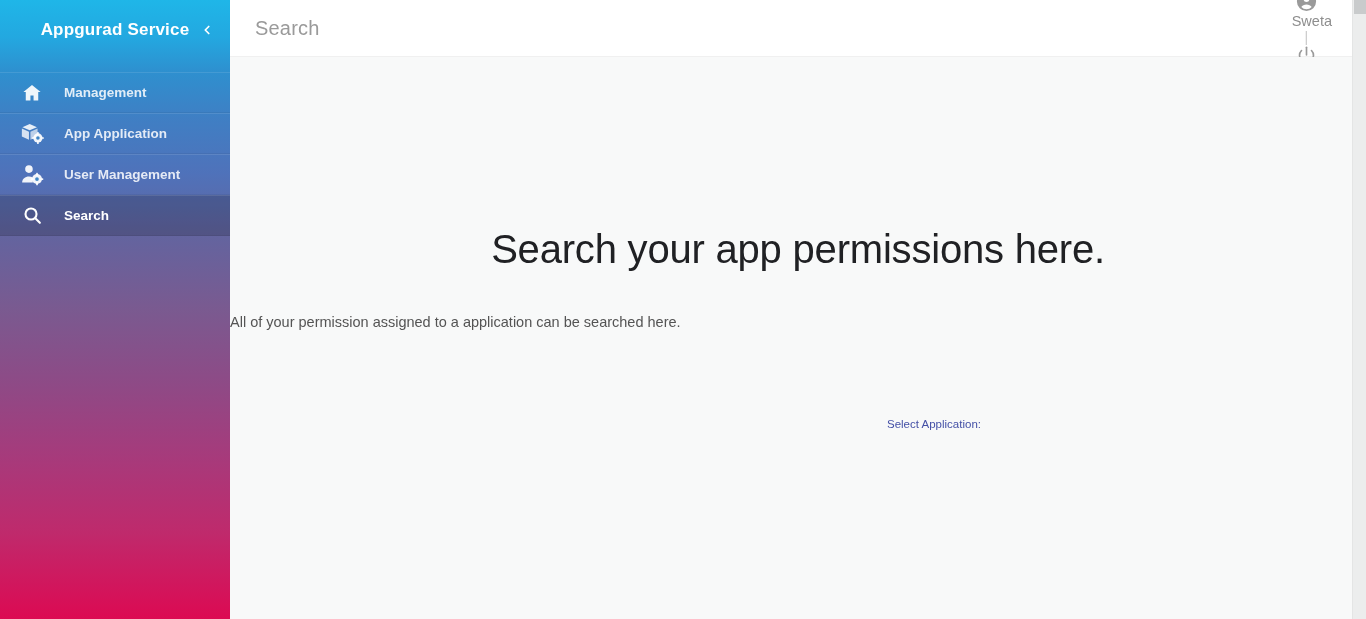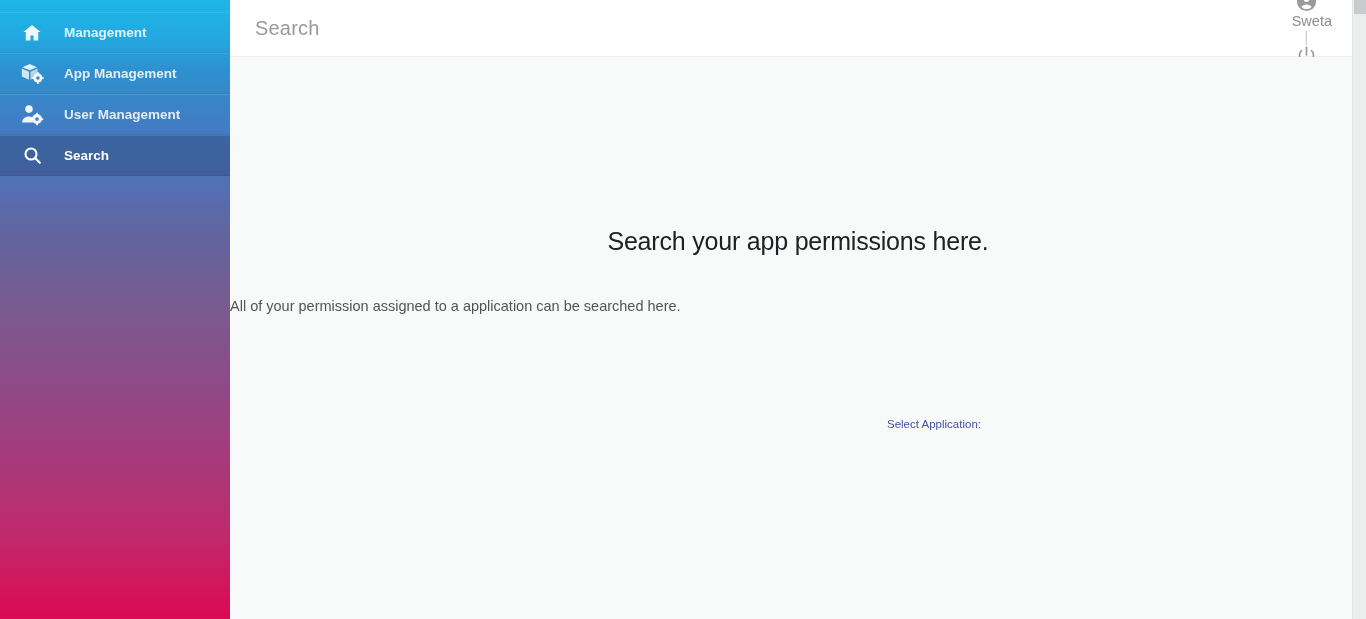--- a/index.html
+++ b/index.html
@@ -133,21 +133,21 @@
   .power-icon { color: #9a9a9a; display: flex; align-items: center; cursor: pointer; }
 
   .content {
     flex: 1 1 auto;
     position: relative;
     background: #f8f9f9;
     padding-top: 0;
   }
   .hero-heading {
     text-align: center;
-    font-size: 25px;
+    font-size: 40px;
     font-weight: normal;
     color: #202124;
     margin-top: 170px;
     letter-spacing: -.2px;
   }
   .hero-sub {
     text-align: left;
     font-size: 14.5px;
     color: #545454;
     margin-top: 42px;
@@ -198,20 +198,28 @@
     background: #c9cbcc;
   }
 </style>
 </head>
 <body>
 
 <div class="app">
 
   <aside class="sidebar">
 
+    <div class="brand">
+      <span class="brand-title">Appgurad Service</span>
+      <span class="collapse-btn">
+        <svg width="14" height="14" viewBox="0 0 24 24" fill="none" stroke="#ffffff" stroke-width="3" stroke-linecap="round" stroke-linejoin="round">
+          <polyline points="15 18 9 12 15 6"></polyline>
+        </svg>
+      </span>
+    </div>
 
     <nav class="nav">
 
       <div class="nav-item">
         <span class="nav-icon">
           <svg width="22" height="22" viewBox="0 0 24 24" fill="currentColor">
             <path d="M12 3.2 2.6 11h2.6v9.2h5.1v-5.6h3.4v5.6h5.1V11h2.6L12 3.2z"></path>
           </svg>
         </span>
         <span class="nav-label">Management</span>
@@ -226,21 +234,21 @@
             <circle cx="19.4" cy="17.3" r="5.0" fill="currentColor"></circle>
             <circle cx="19.4" cy="17.3" r="1.9" fill="#3f86c6"></circle>
             <g fill="currentColor">
               <rect x="18.5" y="10.8" width="1.8" height="3.1" rx=".6"></rect>
               <rect x="18.5" y="20.7" width="1.8" height="3.1" rx=".6"></rect>
               <rect x="12.9" y="16.4" width="3.1" height="1.8" rx=".6"></rect>
               <rect x="22.8" y="16.4" width="3.1" height="1.8" rx=".6"></rect>
             </g>
           </svg>
         </span>
-        <span class="nav-label">App Management</span>
+        <span class="nav-label">App Application</span>
       </div>
 
       <div class="nav-item">
         <span class="nav-icon">
           <svg width="24" height="24" viewBox="0 0 26 26" fill="currentColor">
             <circle cx="9.7" cy="6.6" r="4.1"></circle>
             <path d="M2.3 21.2c0-4.1 3.3-6.6 7.4-6.6 1.6 0 3 .4 4.2 1v5.6H2.3z"></path>
             <circle cx="18.4" cy="17.4" r="5.4"></circle>
             <circle cx="18.4" cy="17.4" r="2.0" fill="#3f86c6"></circle>
             <g>

